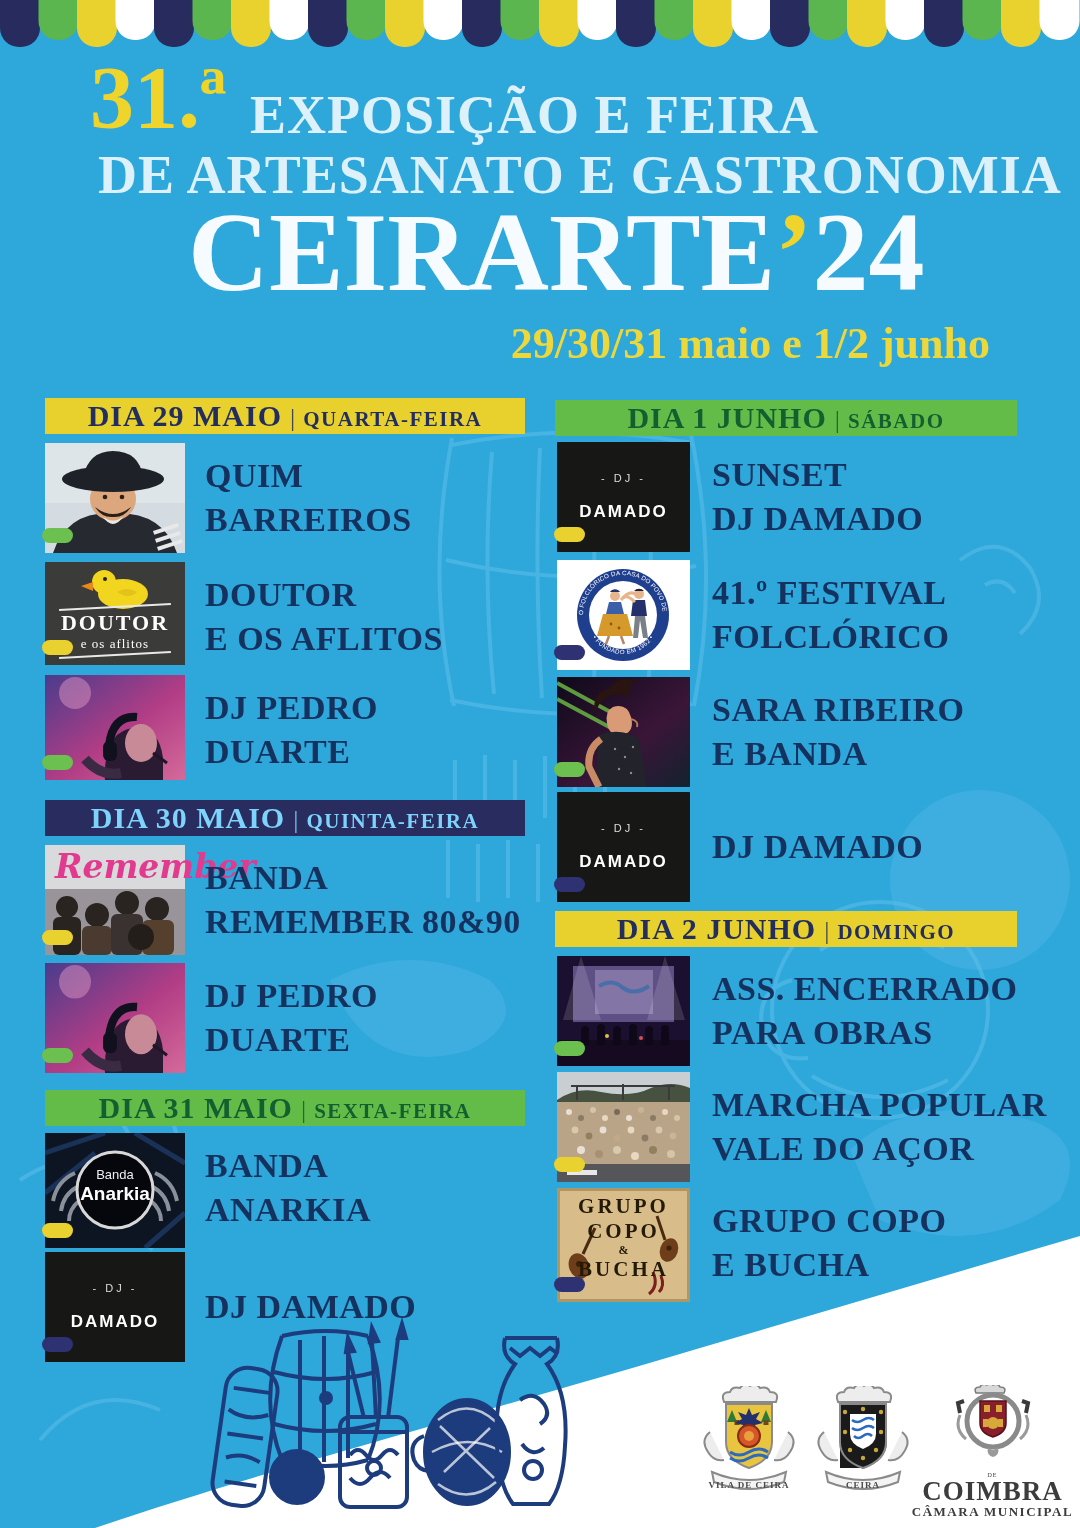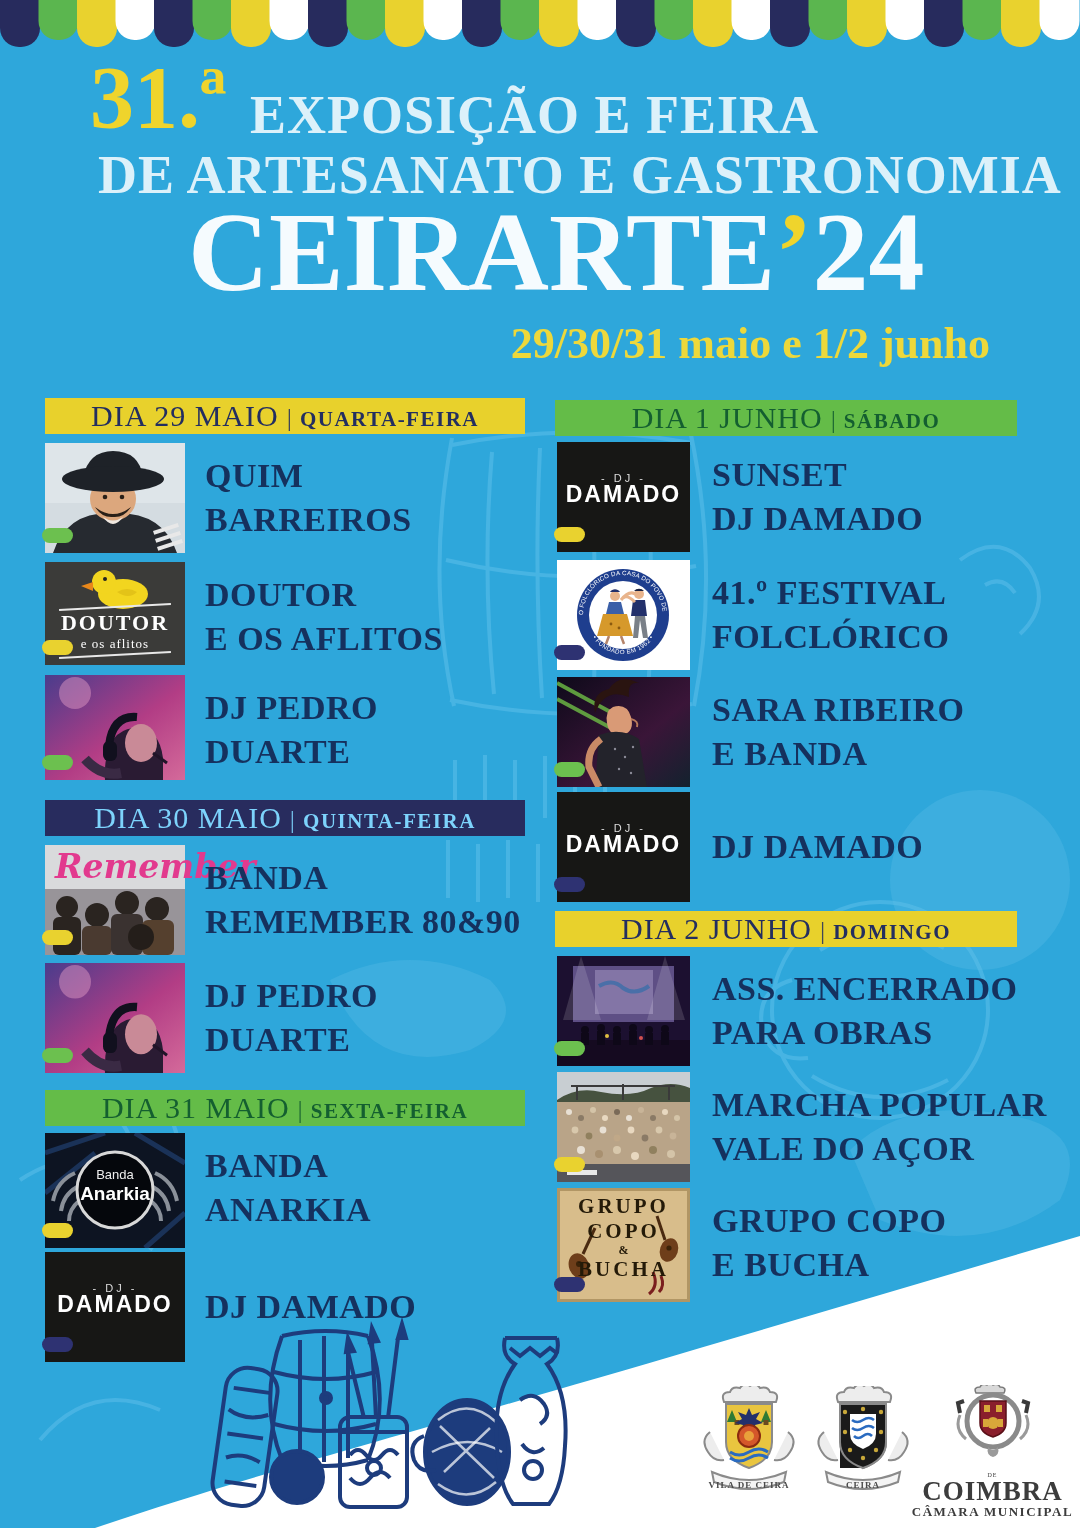--- a/index.html
+++ b/index.html
@@ -15,41 +15,41 @@
   .watermark{position:absolute;left:0;top:0;width:1080px;height:1528px;pointer-events:none;}
   
   .edition{position:absolute;left:90px;top:54px;font-size:88px;font-weight:700;color:#EFD42C;line-height:1;}
   .title-line1{position:absolute;left:250px;top:84px;font-size:54px;font-weight:700;color:#DCF1FA;letter-spacing:1px;}
   .title-line2{position:absolute;left:92px;top:144px;font-size:54px;font-weight:700;color:#DCF1FA;letter-spacing:1px;margin-left:6px;}
   .event-name{position:absolute;left:188px;top:196px;font-size:112px;font-weight:700;color:#F5FBFE;line-height:1;letter-spacing:0px;white-space:nowrap;}
   .event-name .apos{color:#EFD42C;}
   .dates{position:absolute;left:400px;top:318px;width:590px;text-align:right;font-size:44px;font-weight:700;color:#EDD83B;}
   
   .day-header{position:absolute;height:36px;line-height:36px;text-align:center;white-space:nowrap;}
-  .day-label{font-size:30px;font-weight:400;letter-spacing:1px;}
+  .day-label{font-size:30px;font-weight:700;letter-spacing:1px;}
   .day-sep{font-size:26px;font-weight:400;margin:0 8px;opacity:.85;}
   .day-weekday{font-size:21px;font-weight:700;letter-spacing:1.5px;}
   .bar-yellow{background:#E8D12C;color:#232E60;}
   .bar-navy{background:#282C5E;color:#7dd3fc;}
   .bar-green{background:#64BC48;color:#145F30;}
   
   .thumb{position:absolute;width:140px;height:110px;overflow:visible;border-radius:21px;}
   .thumb .art{position:absolute;left:0;top:0;width:100%;height:100%;}
   .tab{position:absolute;left:-3px;bottom:10px;width:31px;height:15px;border-radius:8px;}
   .tab-green{background:#6CC04F;}
   .tab-yellow{background:#E9D22F;}
   .tab-navy{background:#2E3272;}
   .caption{position:absolute;font-size:34px;font-weight:700;color:#15315E;line-height:44px;letter-spacing:.5px;white-space:nowrap;}
   
   .ovl{position:absolute;left:0;right:0;text-align:center;color:#fff;}
   .doutor-title{top:48px;font-size:22px;letter-spacing:2px;font-weight:700;}
   .doutor-sub{top:74px;font-size:13px;letter-spacing:1px;}
   .rule{position:absolute;left:14px;right:14px;height:0;border-top:2px solid #E8E8E8;transform:rotate(-3deg);}
   .dj-small{top:30px;font-size:11px;letter-spacing:3px;color:#DDD;font-family:"Liberation Sans",sans-serif;}
-  .dj-big{top:39px;font-size:23px;font-weight:700;letter-spacing:2px;font-family:"Liberation Sans",sans-serif;}
+  .dj-big{top:60px;font-size:17px;font-weight:700;letter-spacing:2px;font-family:"Liberation Sans",sans-serif;}
   .remember-script{position:absolute;left:10px;top:2px;font-size:33px;font-style:italic;font-weight:700;color:#E23A8E;font-family:"DejaVu Serif",serif;}
   .anarkia-b{top:34px;font-size:13px;color:#EEE;font-family:"Liberation Sans",sans-serif;}
   .anarkia-a{top:50px;font-size:19px;font-weight:700;color:#FFF;font-family:"Liberation Sans",sans-serif;}
   .copo-lines{position:absolute;left:0;right:0;top:6px;text-align:center;color:#241A08;font-weight:700;}
   .copo-lines .big{font-size:21px;letter-spacing:3px;line-height:25px;}
   .copo-lines .amp{font-size:12px;line-height:13px;}
   
   .wedge{position:absolute;left:0;top:0;width:1080px;height:1528px;pointer-events:none;}
   .crest-caption{position:absolute;text-align:center;color:#4A4A4A;font-size:9px;letter-spacing:1px;font-weight:700;}
   .cm-line1{position:absolute;left:910px;top:1504px;width:165px;text-align:center;color:#3C3C3C;font-size:13px;letter-spacing:1.5px;font-weight:700;}

